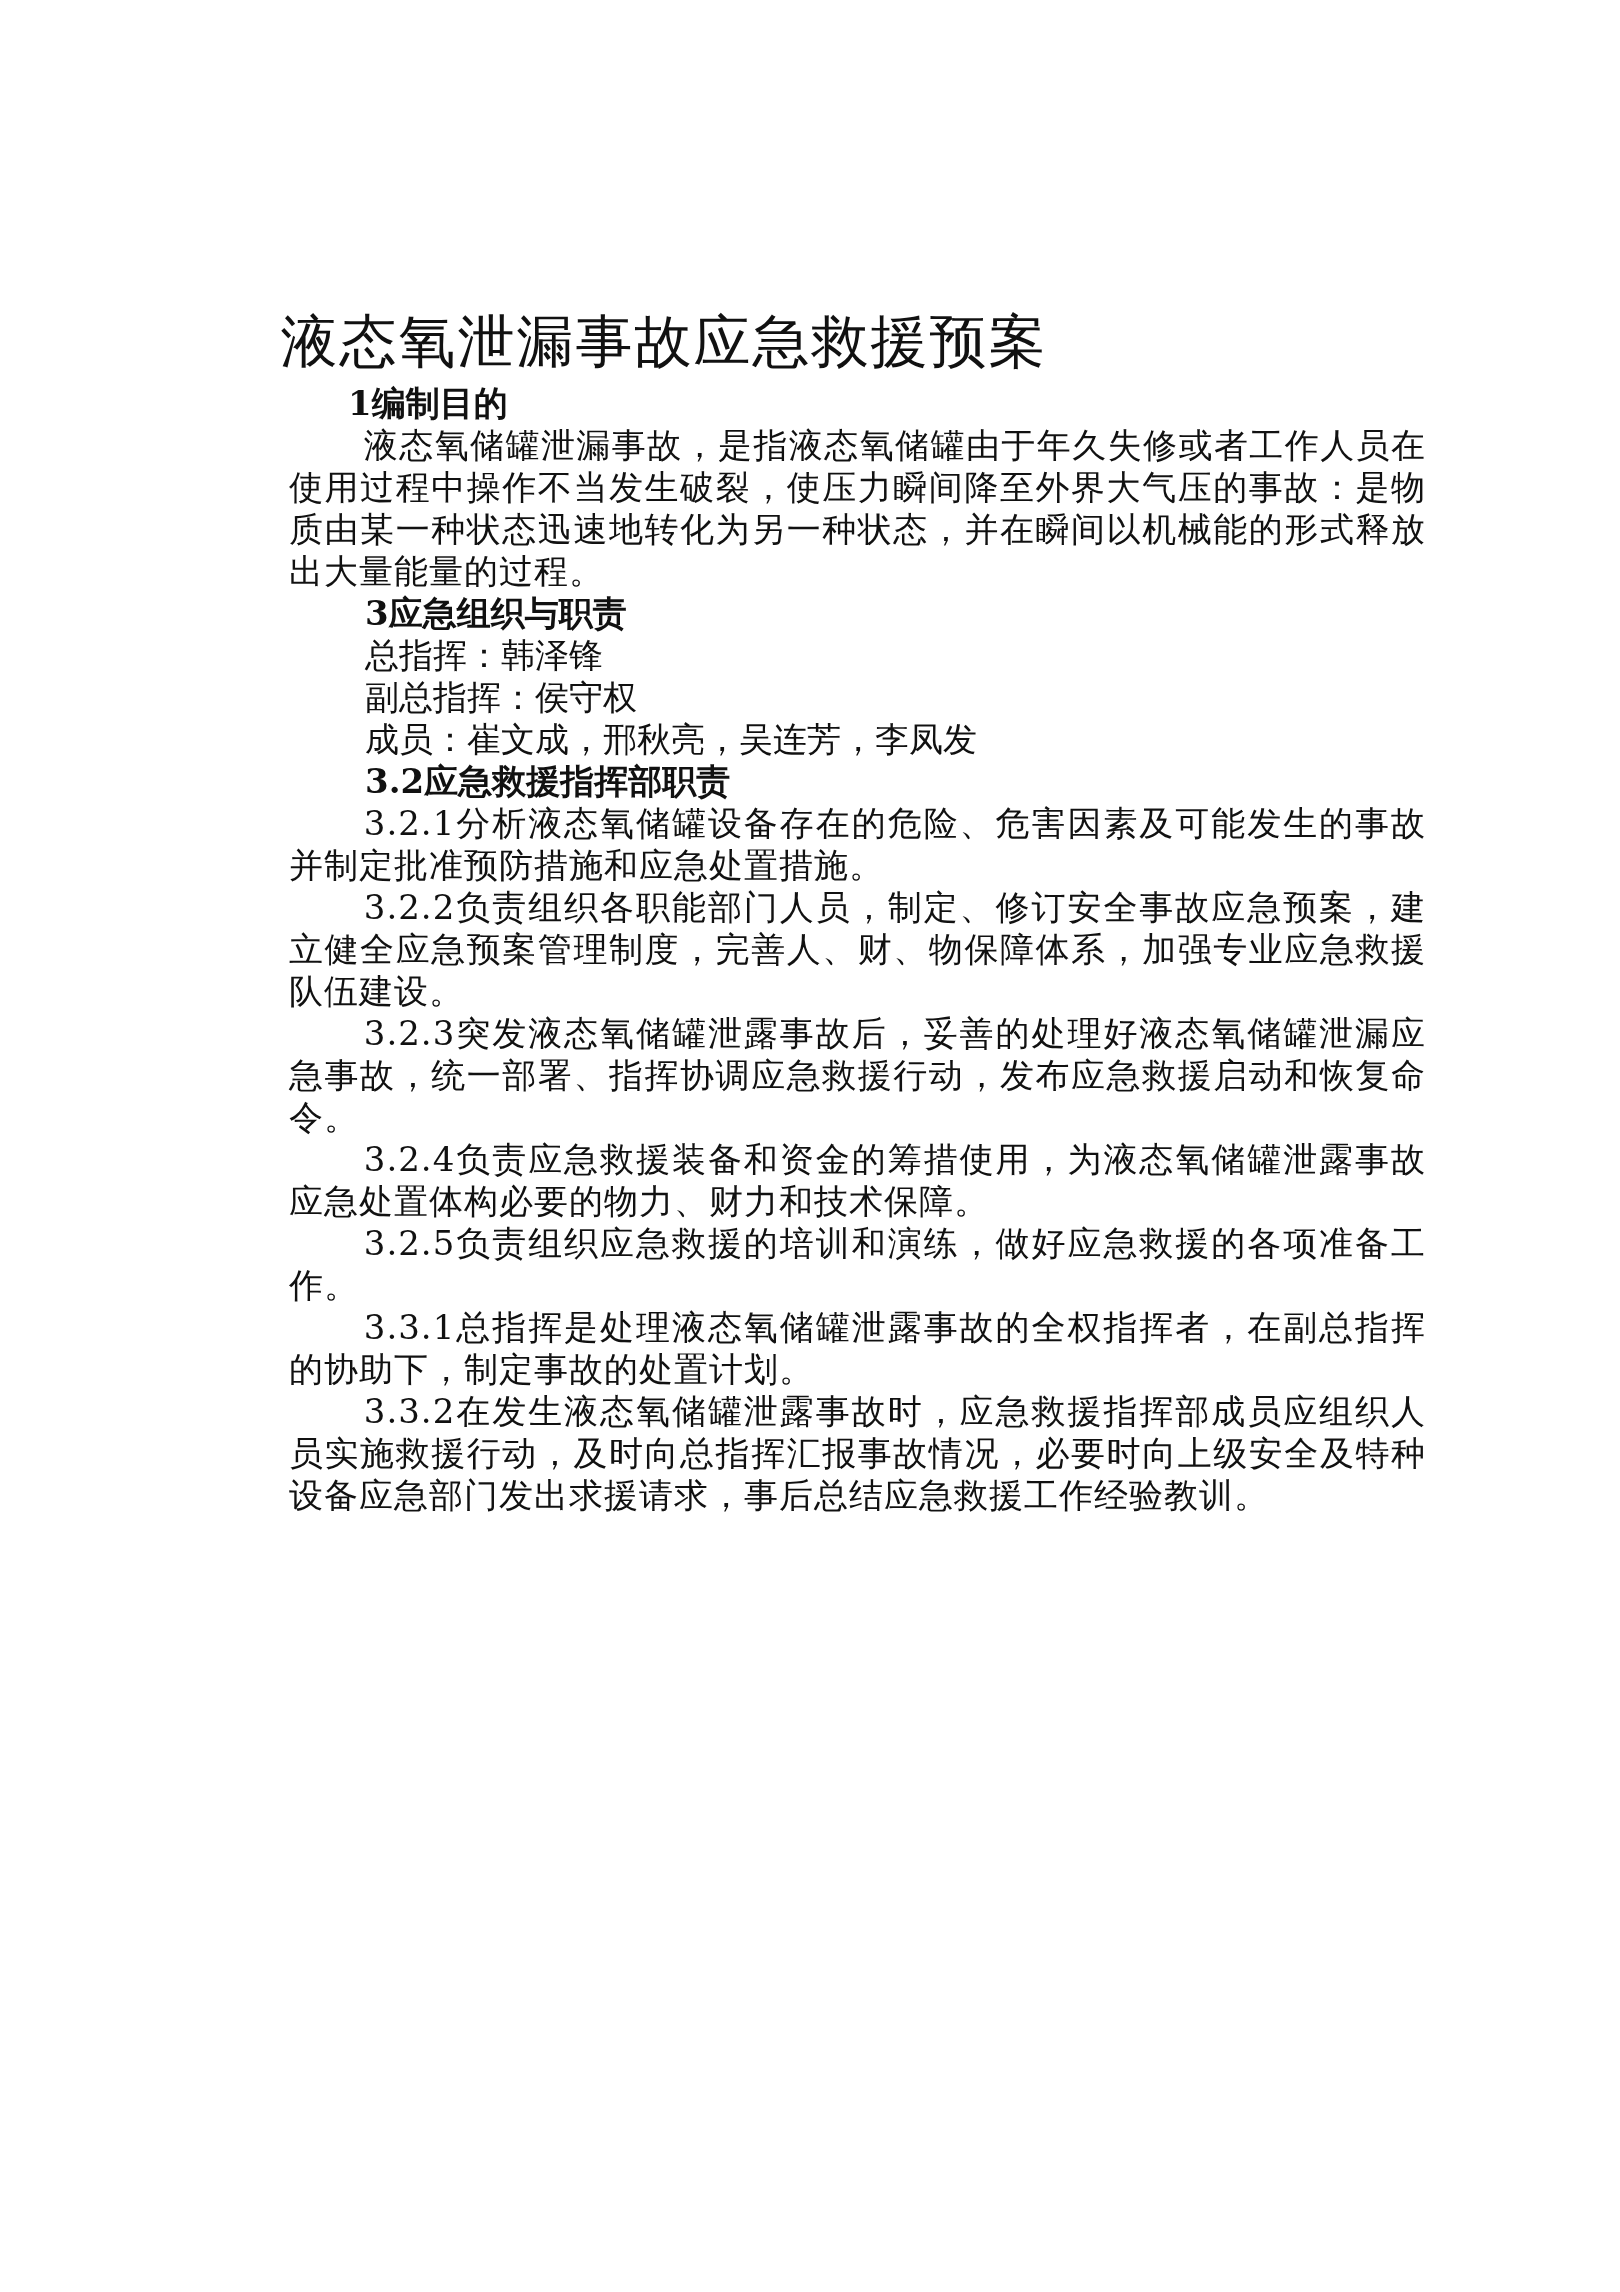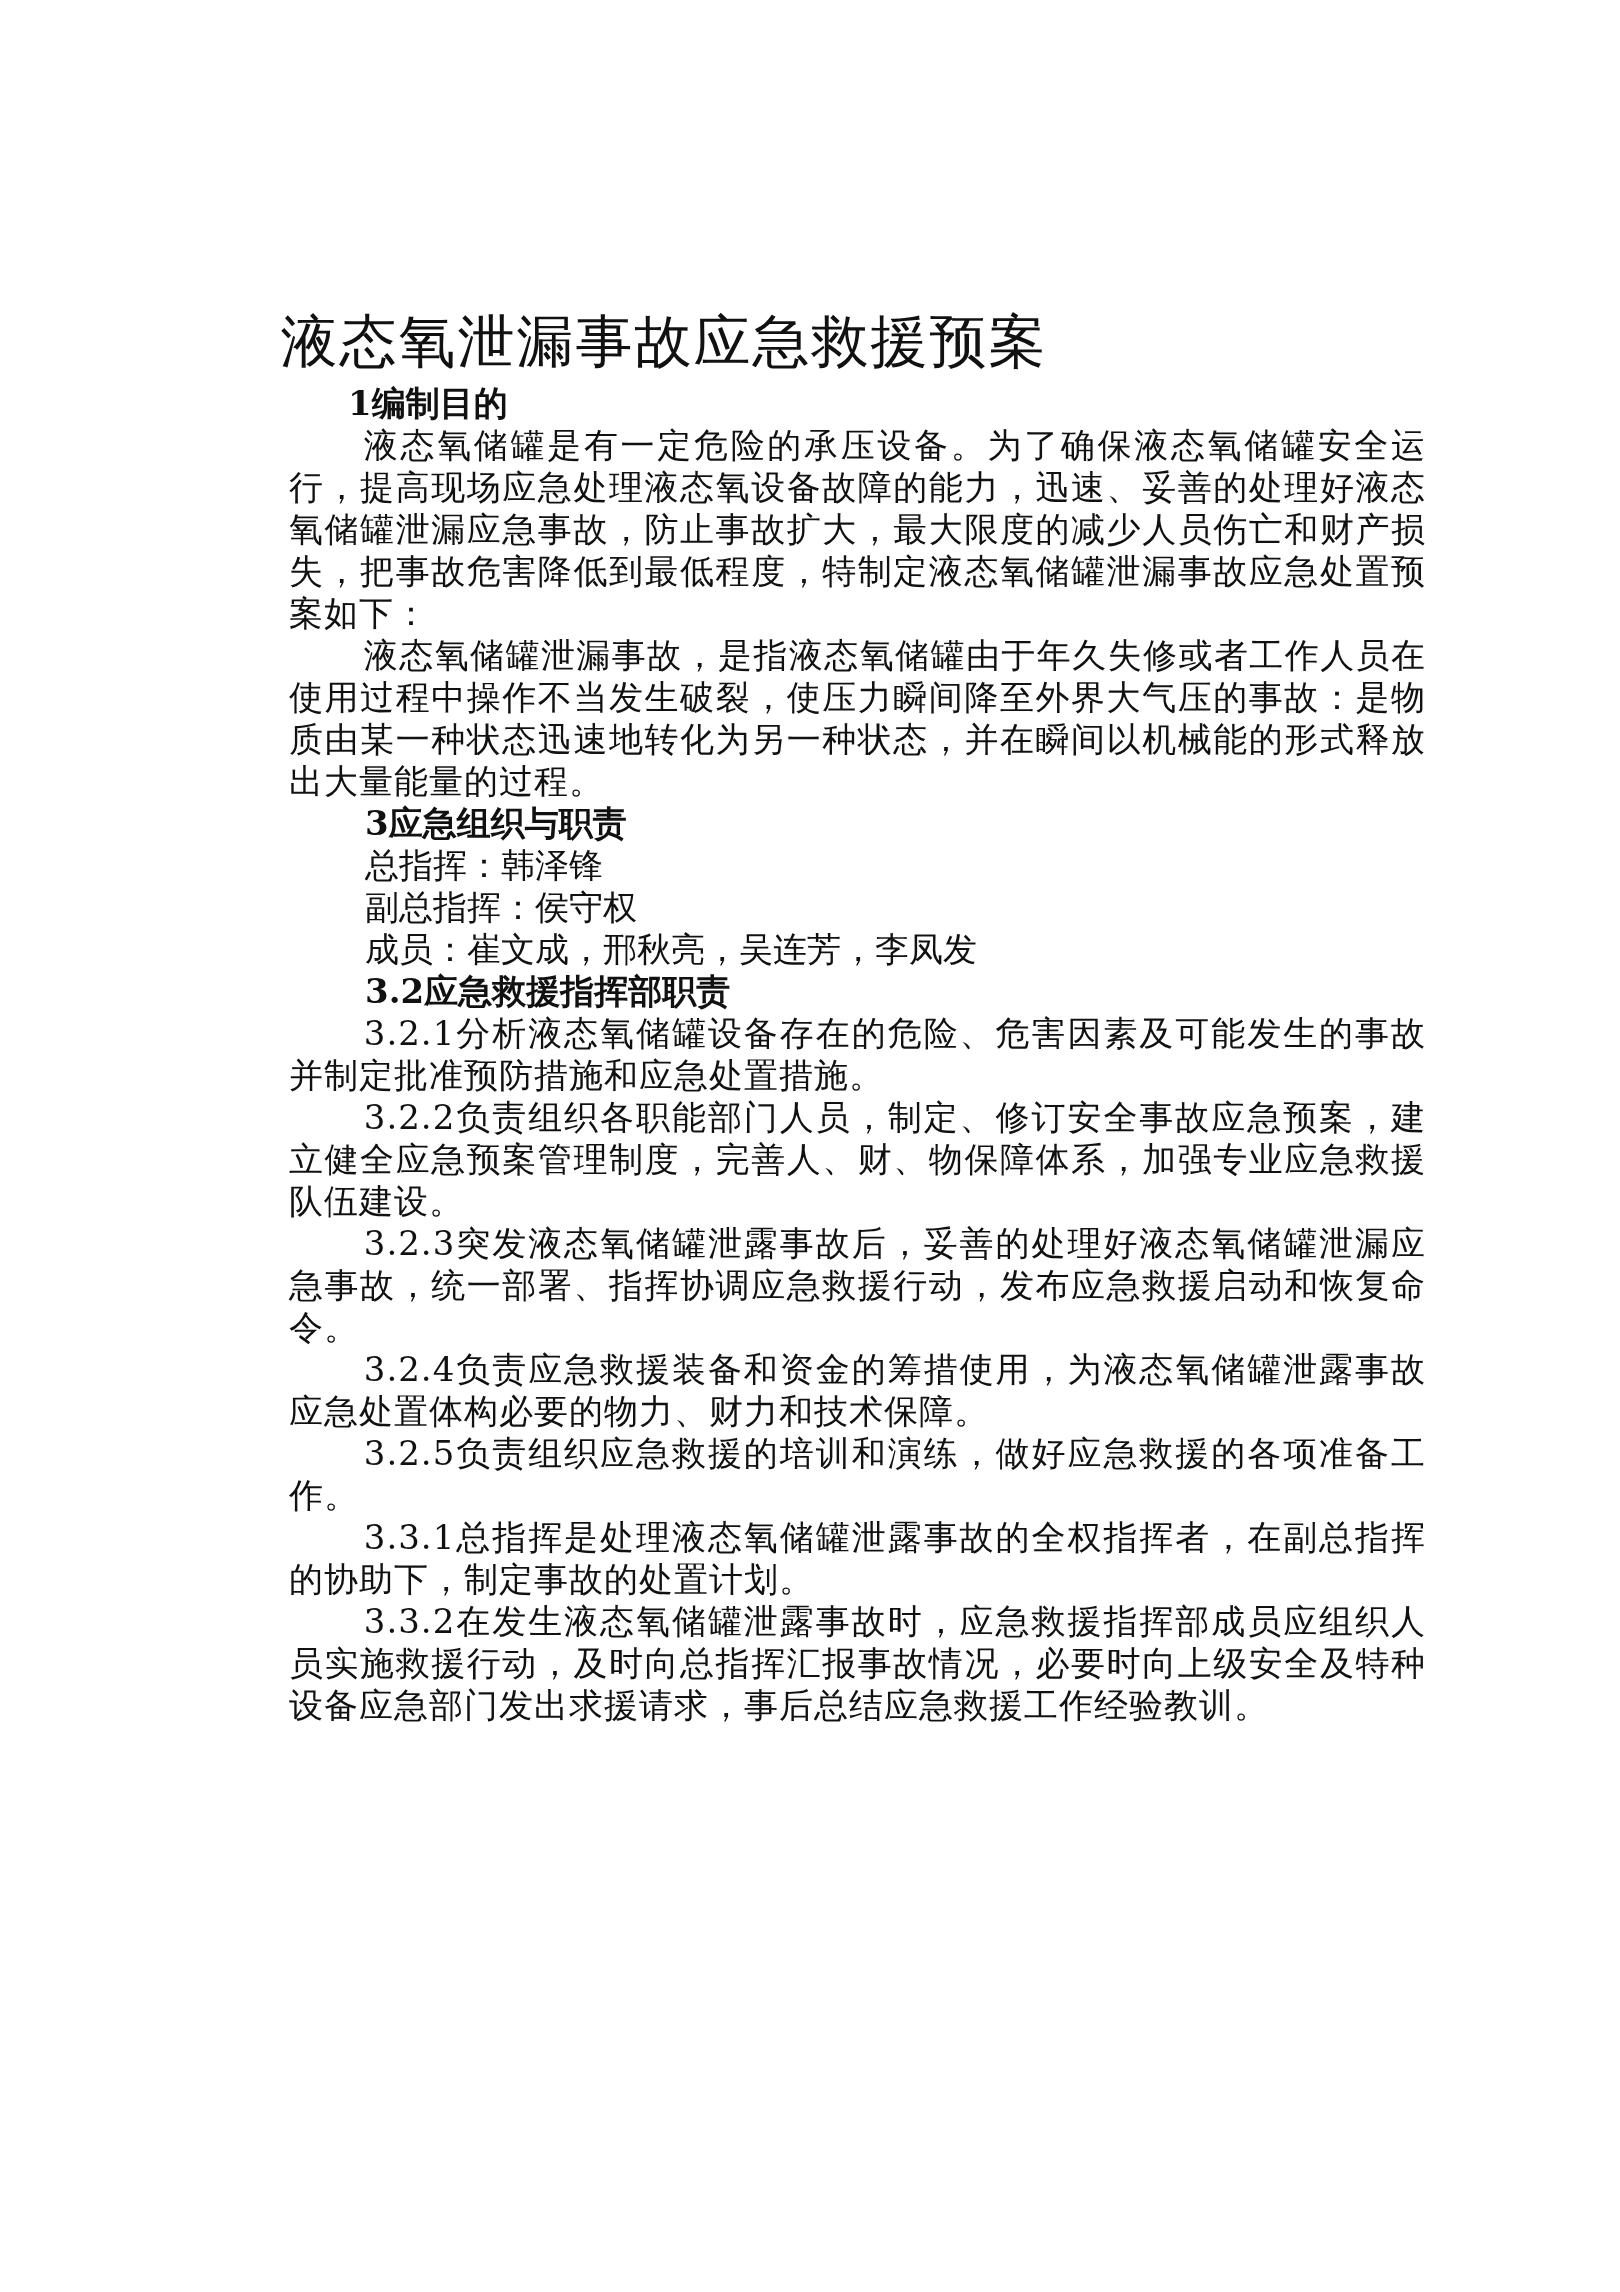--- a/index.html
+++ b/index.html
@@ -14,21 +14,20 @@
   .hn{margin:0;padding-left:76px;}
   .line{margin:0;padding-left:76px;}
 </style>
 </head>
 <body>
 
 <div class="title">液态氧泄漏事故应急救援预案</div>
 
 <div class="body">
   <p class="h">1编制目的</p>
-  <p class="p">液态氧储罐是有一定危险的承压设备。为了确保液态氧储罐安全运行，提高现场应急处理液态氧设备故障的能力，迅速、妥善的处理好液态氧储罐泄漏应急事故，防止事故扩大，最大限度的减少人员伤亡和财产损失，把事故危害降低到最低程度，特制定液态氧储罐泄漏事故应急处置预案如下：</p>
   <p class="p">液态氧储罐泄漏事故，是指液态氧储罐由于年久失修或者工作人员在使用过程中操作不当发生破裂，使压力瞬间降至外界大气压的事故：是物质由某一种状态迅速地转化为另一种状态，并在瞬间以机械能的形式释放出大量能量的过程。</p>
   <p class="h" style="padding-left:76px">3应急组织与职责</p>
   <p class="line">总指挥：韩泽锋</p>
   <p class="line">副总指挥：侯守权</p>
   <p class="line">成员：崔文成，邢秋亮，吴连芳，李凤发</p>
   <p class="h" style="padding-left:76px">3.2应急救援指挥部职责</p>
   <p class="p">3.2.1分析液态氧储罐设备存在的危险、危害因素及可能发生的事故并制定批准预防措施和应急处置措施。</p>
   <p class="p">3.2.2负责组织各职能部门人员，制定、修订安全事故应急预案，建立健全应急预案管理制度，完善人、财、物保障体系，加强专业应急救援队伍建设。</p>
   <p class="p">3.2.3突发液态氧储罐泄露事故后，妥善的处理好液态氧储罐泄漏应急事故，统一部署、指挥协调应急救援行动，发布应急救援启动和恢复命令。</p>
   <p class="p">3.2.4负责应急救援装备和资金的筹措使用，为液态氧储罐泄露事故应急处置体构必要的物力、财力和技术保障。</p>

